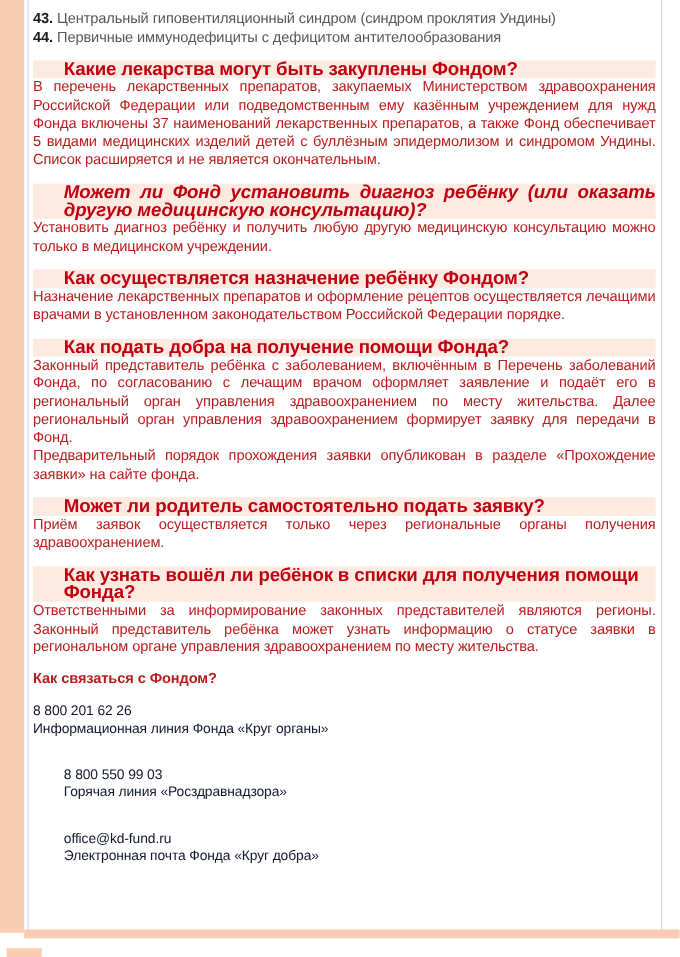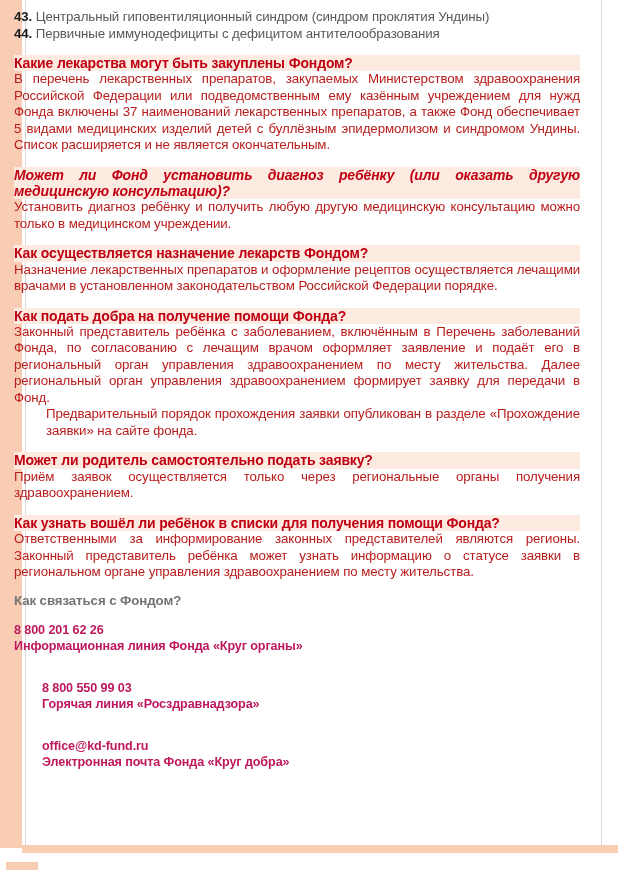--- a/index.html
+++ b/index.html
@@ -58,21 +58,21 @@
     left: 6px;
     top: 862px;
     width: 32px;
     height: 12px;
     background: #f8cdb4;
   }
 
   
   .content {
     position: absolute;
-    left: 14px;
+    left: 30px;
     top: 0;
     width: 566px;
     height: 845px;
     box-sizing: border-box;
     padding: 9px 0 0 0;
   }
 
   
   .numbered-list {
     margin: 0 0 0 0;
@@ -93,67 +93,67 @@
 
   
   .qa-block {
     margin-top: 13px;
   }
   .qa-block.tight {
     margin-top: 11px;
   }
   h2.q {
     margin: 0;
-    font-size: 14px;
+    font-size: 17px;
     line-height: 16.3px;
     font-weight: bold;
     color: #c00012;
     background: #fdeae0;
     letter-spacing: -0.15px;
+    padding-left: 28px;
   }
   h2.q.justify {
     text-align: justify;
     text-align-last: left;
     font-style: italic;
   }
   p.a {
     margin: 0;
     font-size: 13.3px;
     line-height: 16.5px;
     color: #b91c1c;
     text-align: justify;
     text-align-last: left;
     letter-spacing: -0.1px;
   }
   p.a + p.a {
     margin-top: 0;
-    margin-left: 32px;
   }
 
   .spacer-para {
     margin-top: 17px;
   }
 
   
   .contact-head {
     margin: 0;
     font-size: 13.3px;
     line-height: 17px;
     font-weight: bold;
-    color: #737373;
+    color: #b91c1c;
     letter-spacing: -0.1px;
   }
   .contact-group {
     margin-top: 13px;
   }
   .contact-group .line {
     font-size: 12.6px;
     line-height: 16px;
-    font-weight: bold;
-    color: #be185d;
+    font-weight: normal;
+    color: #0f172a;
     letter-spacing: -0.1px;
   }
   .contact-spacer-top {
     margin-top: 26px;
     margin-left: 28px;
   }
 </style>
 </head>
 <body>
 
@@ -176,21 +176,21 @@
       <h2 class="q">Какие лекарства могут быть закуплены Фондом?</h2>
       <p class="a">В перечень лекарственных препаратов, закупаемых Министерством здравоохранения Российской Федерации или подведомственным ему казённым учреждением для нужд Фонда включены 37 наименований лекарственных препаратов, а также Фонд обеспечивает 5 видами медицинских изделий детей с буллёзным эпидермолизом и синдромом Ундины. Список расширяется и не является окончательным.</p>
     </section>
 
     <section class="qa-block">
       <h2 class="q justify">Может ли Фонд установить диагноз ребёнку (или оказать другую медицинскую консультацию)?</h2>
       <p class="a">Установить диагноз ребёнку и получить любую другую медицинскую консультацию можно только в медицинском учреждении.</p>
     </section>
 
     <section class="qa-block">
-      <h2 class="q">Как осуществляется назначение лекарств Фондом?</h2>
+      <h2 class="q">Как осуществляется назначение ребёнку Фондом?</h2>
       <p class="a">Назначение лекарственных препаратов и оформление рецептов осуществляется лечащими врачами в установленном законодательством Российской Федерации порядке.</p>
     </section>
 
     <section class="qa-block">
       <h2 class="q">Как подать добра на получение помощи Фонда?</h2>
       <p class="a">Законный представитель ребёнка с заболеванием, включённым в Перечень заболеваний Фонда, по согласованию с лечащим врачом оформляет заявление и подаёт его в региональный орган управления здравоохранением по месту жительства. Далее региональный орган управления здравоохранением формирует заявку для передачи в Фонд.</p>
       <p class="a">Предварительный порядок прохождения заявки опубликован в разделе «Прохождение заявки» на сайте фонда.</p>
     </section>
 
     <section class="qa-block">

